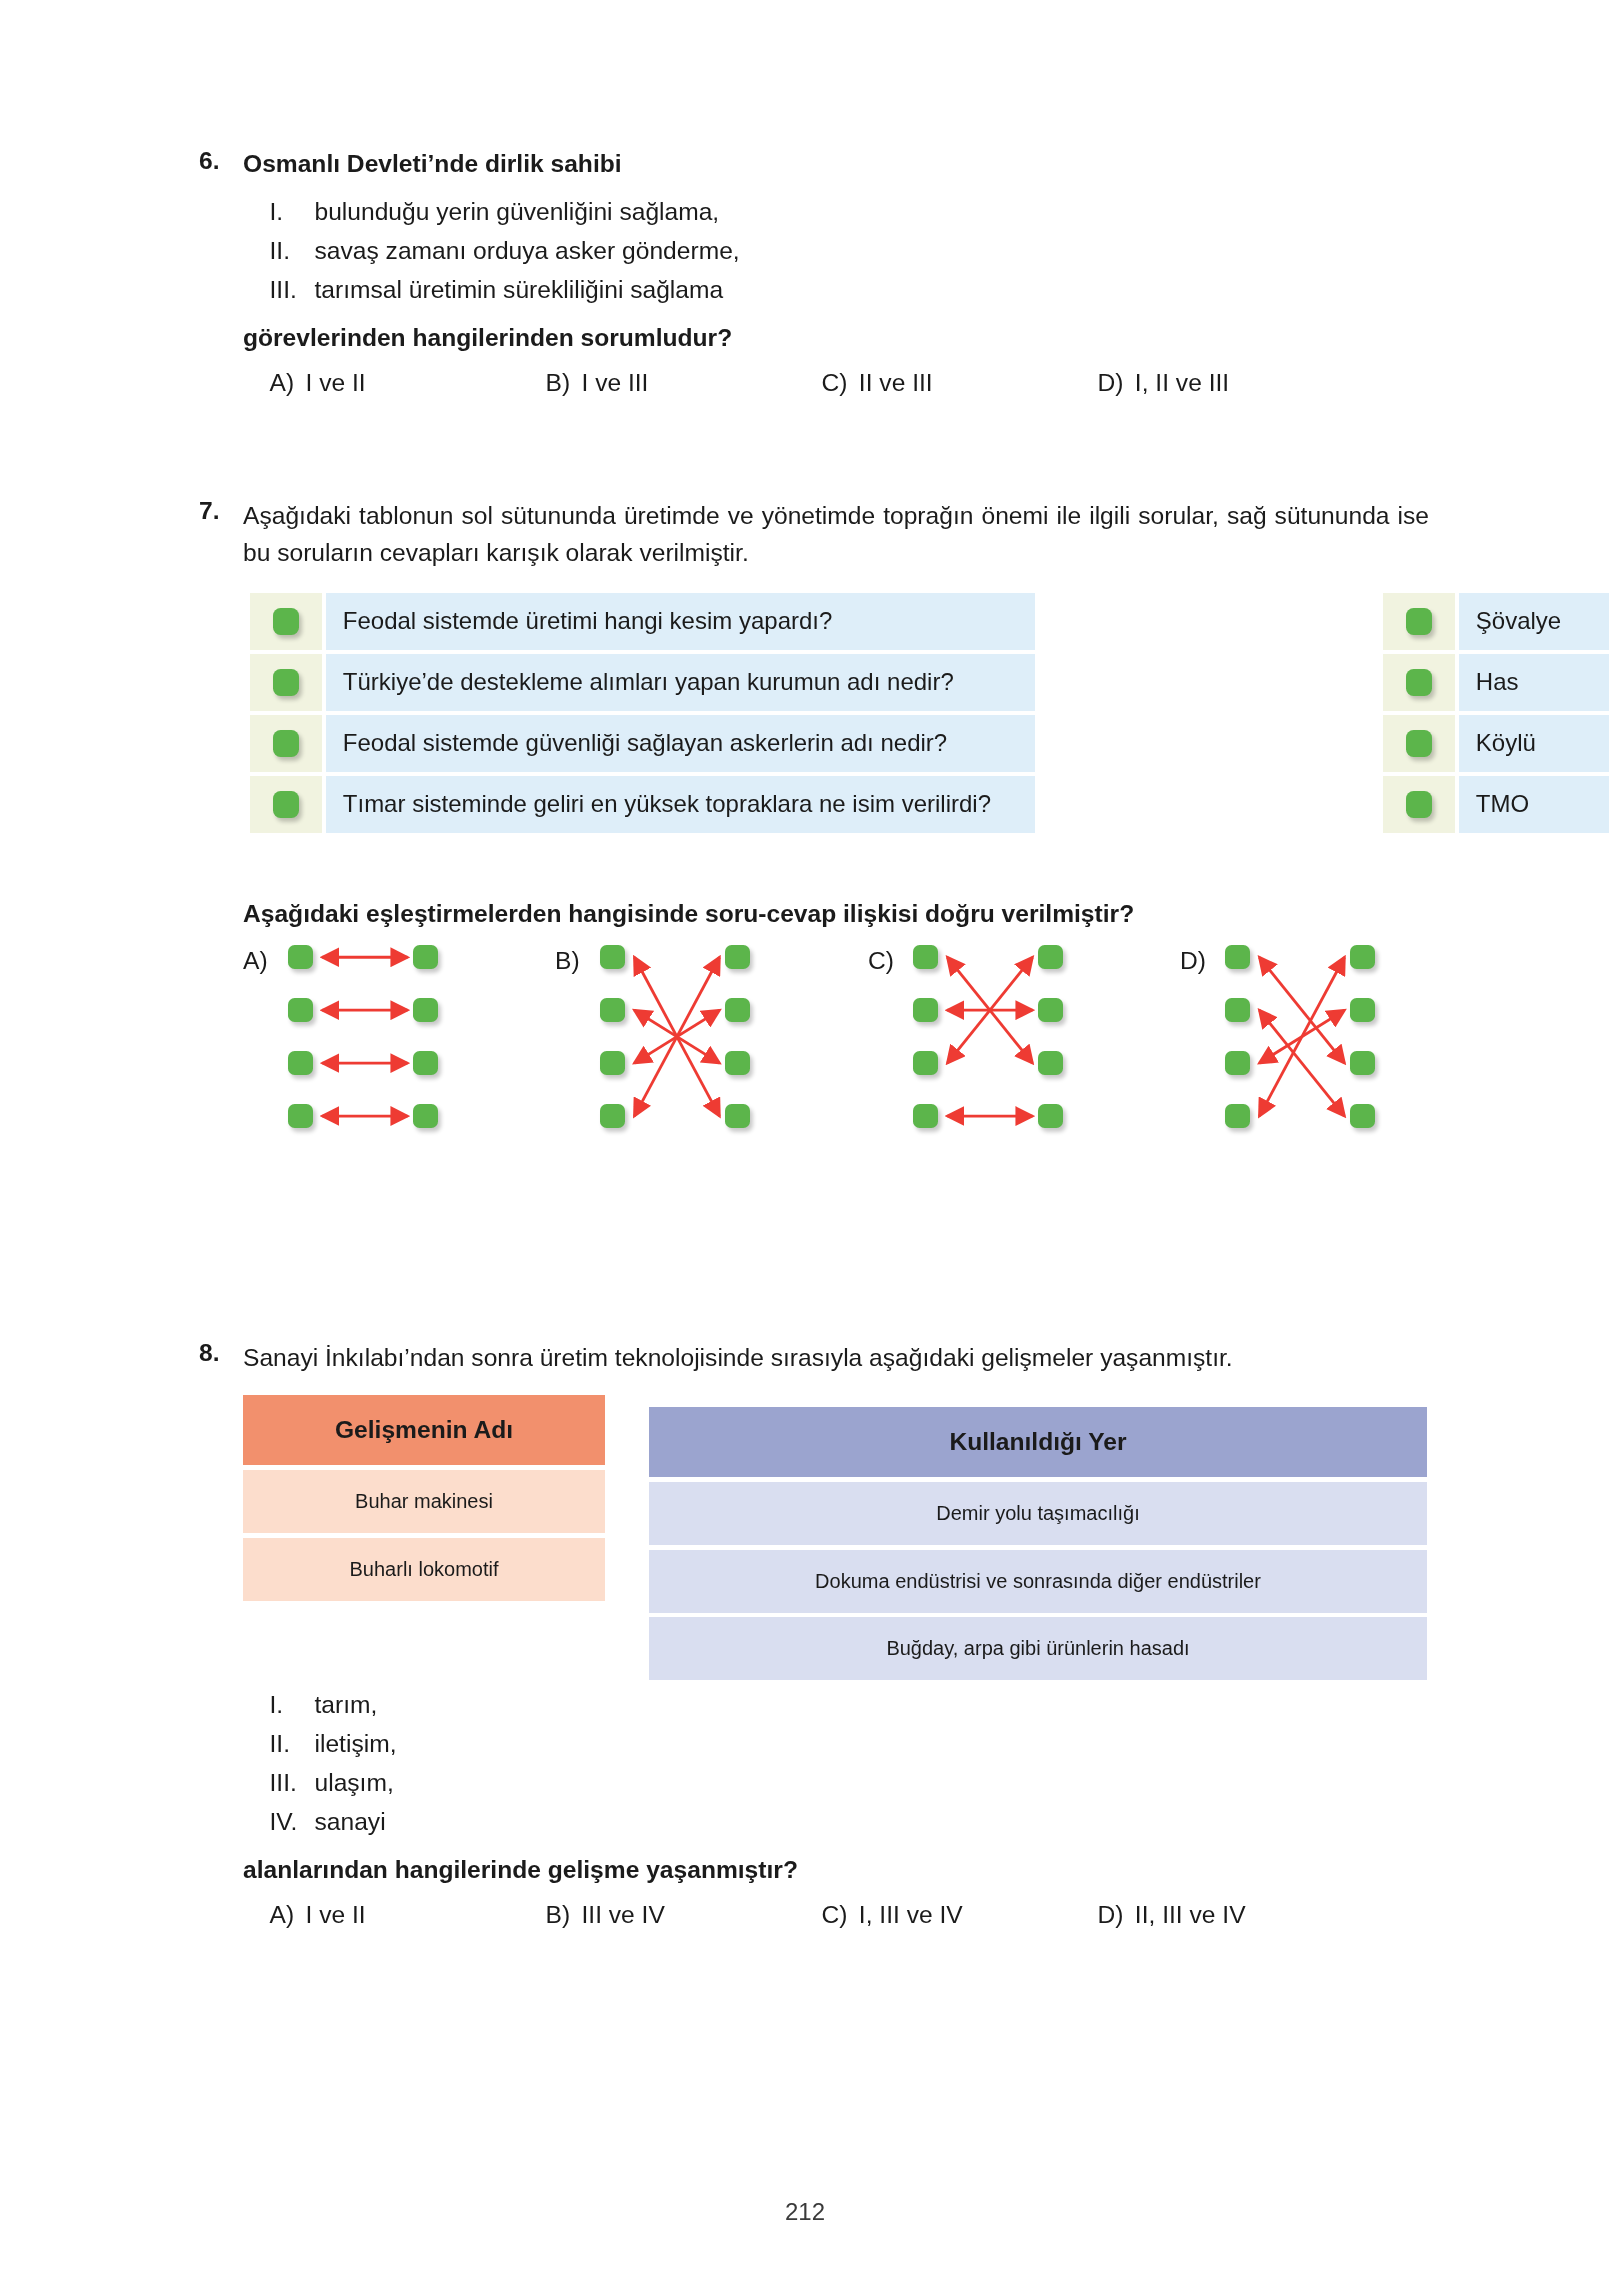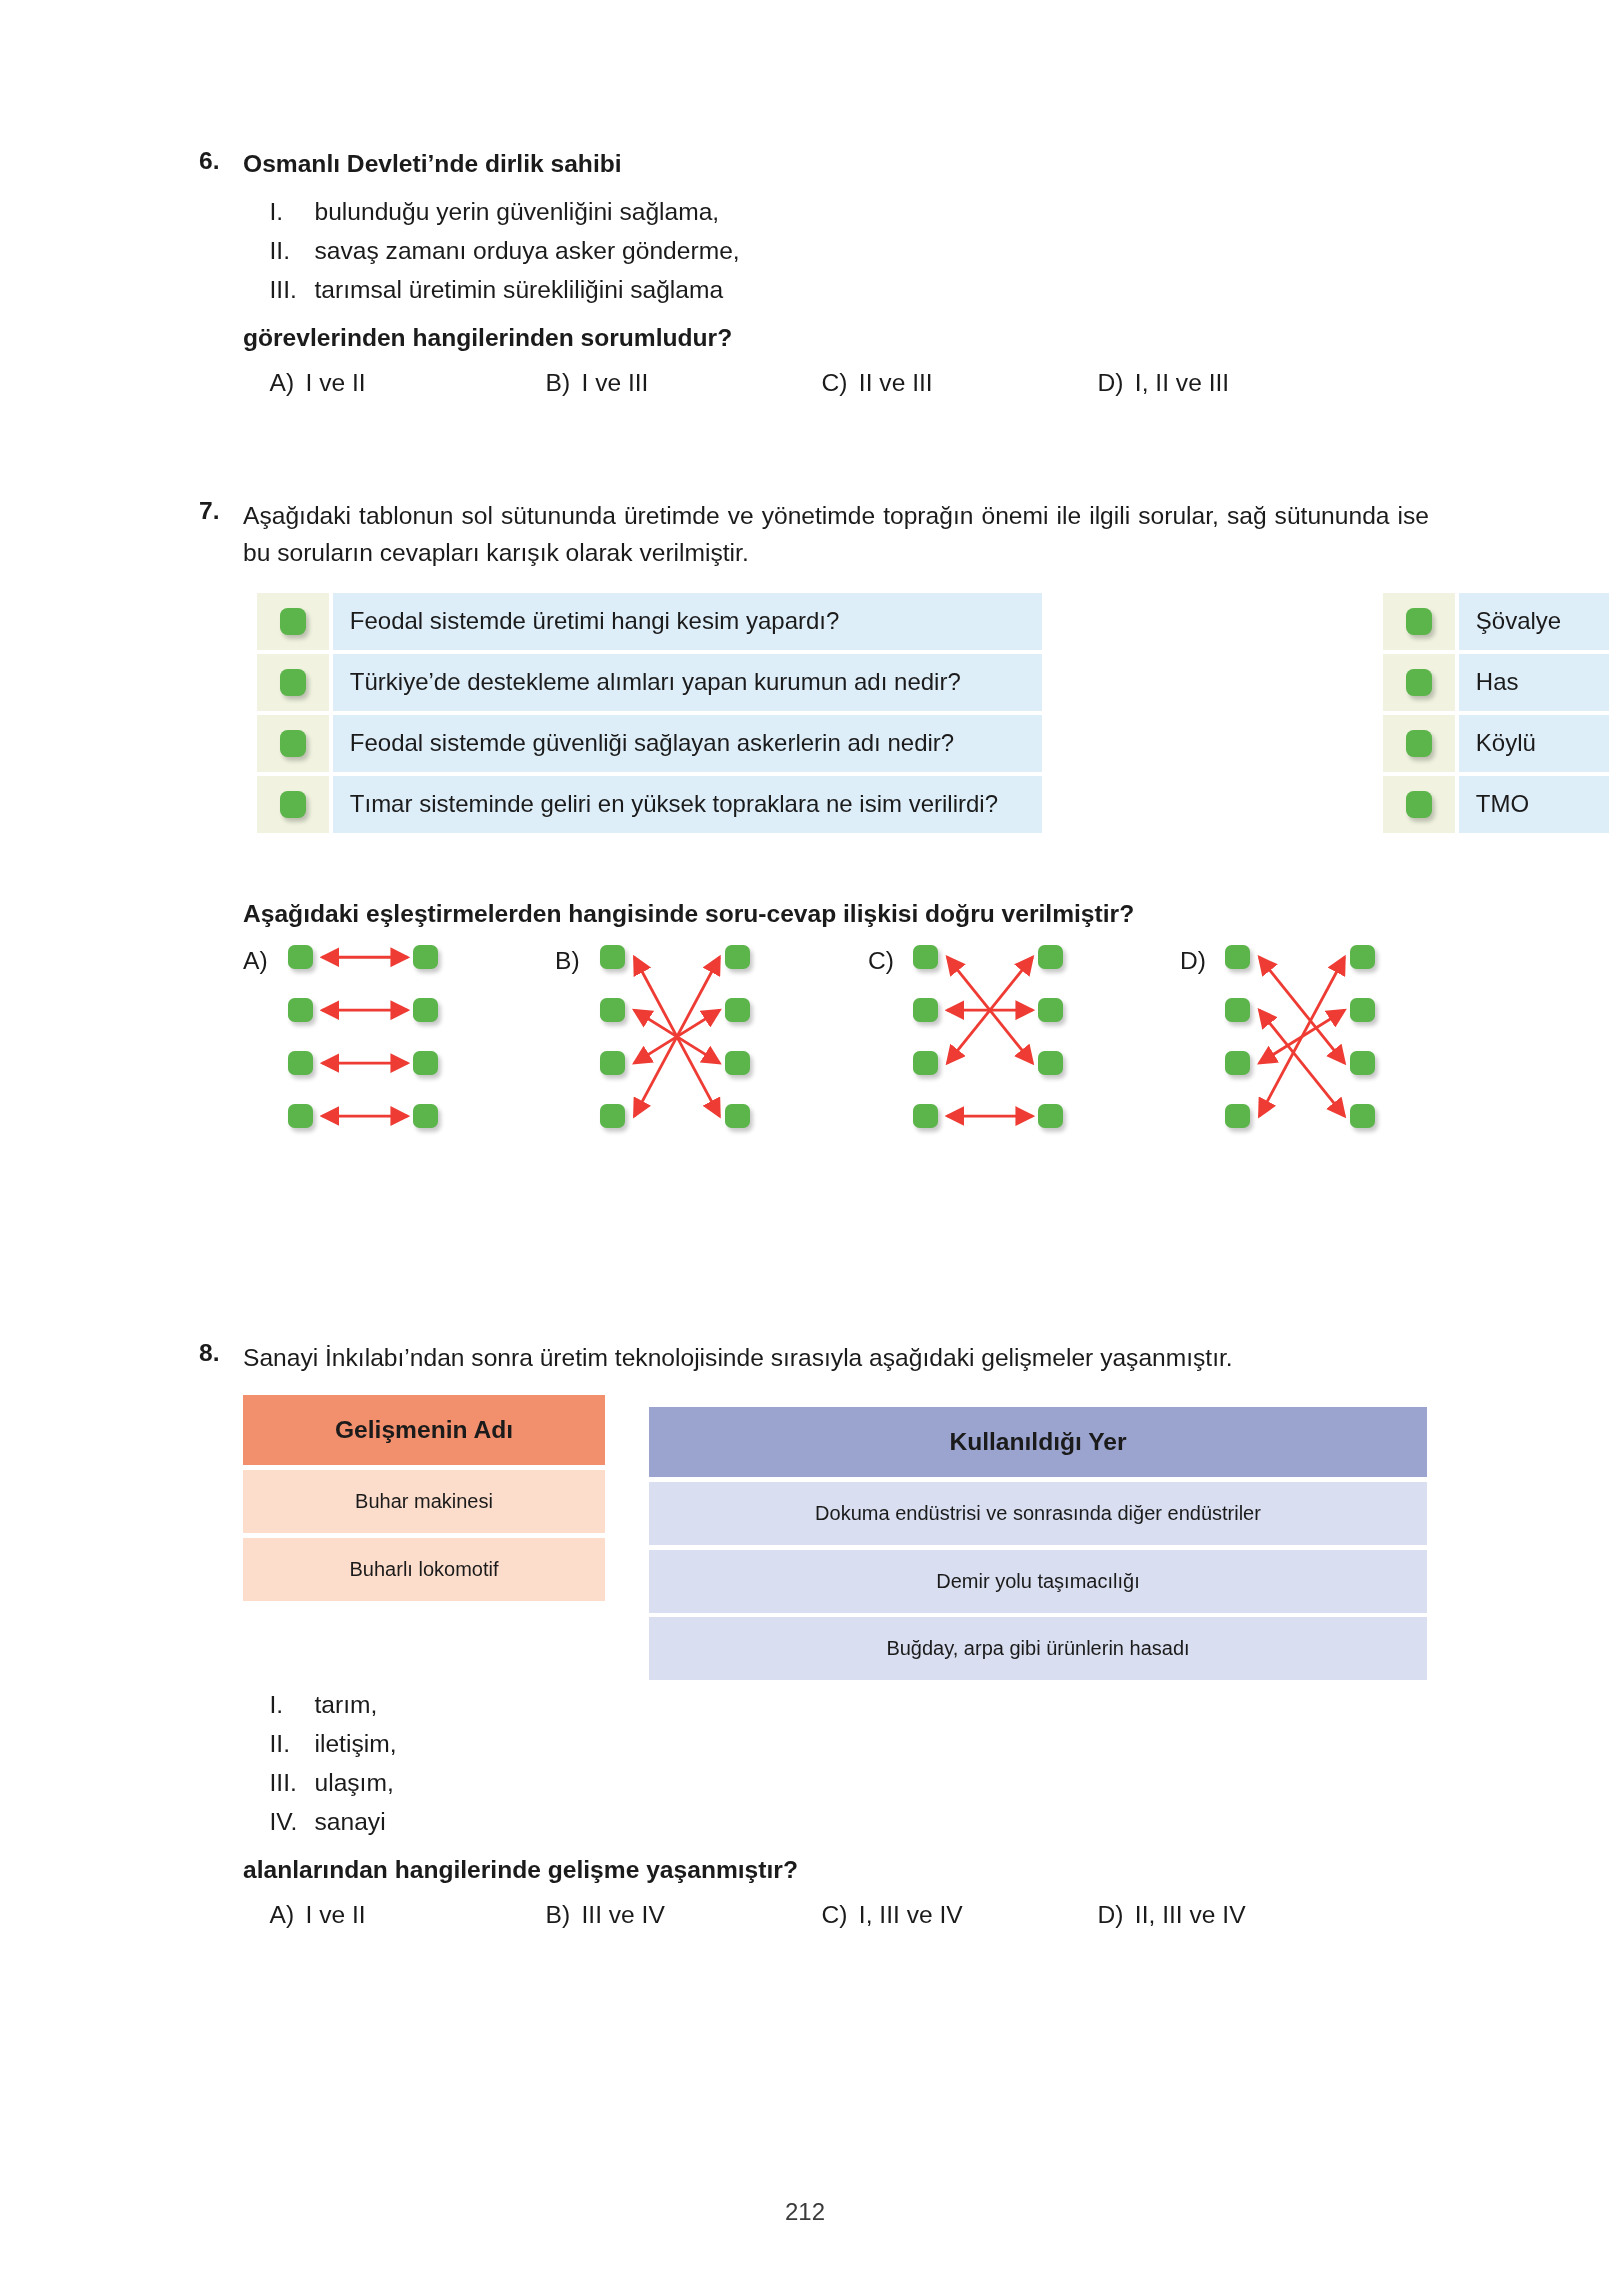--- a/index.html
+++ b/index.html
@@ -84,21 +84,21 @@
     position: relative;
     margin-top: 21px;
     height: 286px;
   }
   .match-table {
     position: absolute;
     display: flex;
     flex-direction: column;
     gap: 3.8px;
   }
-  .qtable { left: 14px; top: 0; width: 785px; }
+  .qtable { left: 7px; top: 0; width: 785px; }
   .atable { left: 1140px; top: 0; width: 256px; }
 
   .match-row {
     display: flex;
     align-items: stretch;
     gap: 3.8px;
   }
   .dot-cell {
     background: #f1f3e0;
     width: 72px;
@@ -462,22 +462,22 @@
       <div class="stem-normal" style="text-align:left;">Sanayi İnkılabı’ndan sonra üretim teknolojisinde sırasıyla aşağıdaki gelişmeler yaşanmıştır.</div>
 
       <div class="q8-table">
         <div class="q8-col q8-left">
           <div class="q8-head q8-head-left">Gelişmenin Adı</div>
           <div class="q8-cell q8-cell-left">Buhar makinesi</div>
           <div class="q8-cell q8-cell-left">Buharlı lokomotif</div>
         </div>
         <div class="q8-col q8-right">
           <div class="q8-head q8-head-right">Kullanıldığı Yer</div>
+          <div class="q8-cell q8-cell-right">Demir yolu taşımacılığı</div>
           <div class="q8-cell q8-cell-right">Dokuma endüstrisi ve sonrasında diğer endüstriler</div>
-          <div class="q8-cell q8-cell-right">Demir yolu taşımacılığı</div>
           <div class="q8-cell q8-cell-right">Buğday, arpa gibi ürünlerin hasadı</div>
         </div>
       </div>
 
 
       <div class="roman-list" style="margin-top:5.7px;">
         <div class="roman-row">
           <span class="roman-label">I.</span>
           <span class="roman-text">tarım,</span>
         </div>

